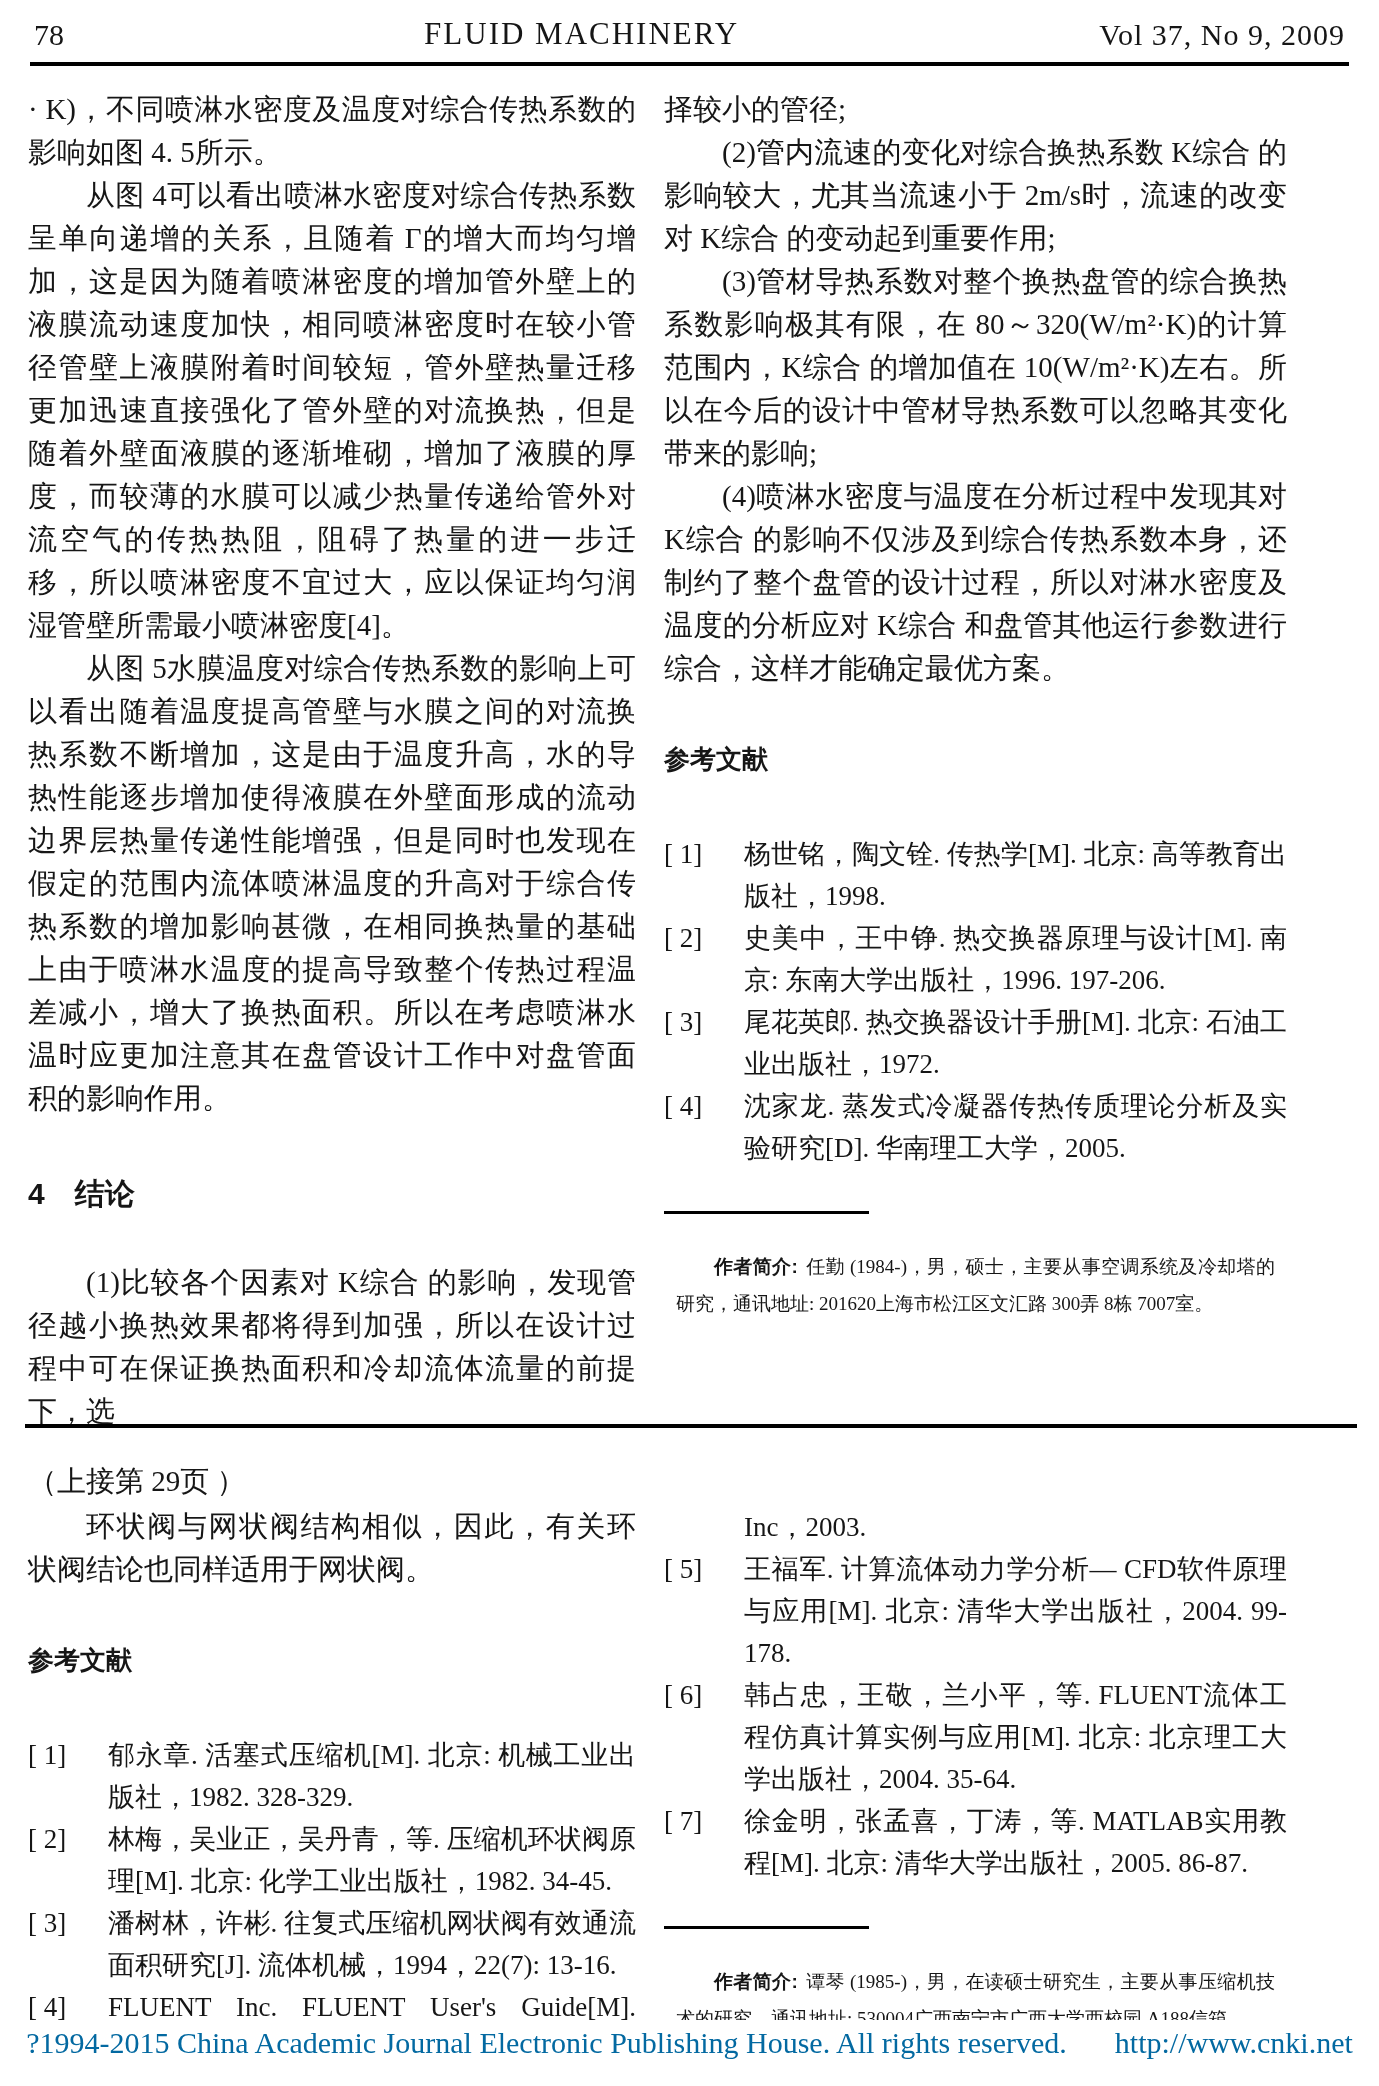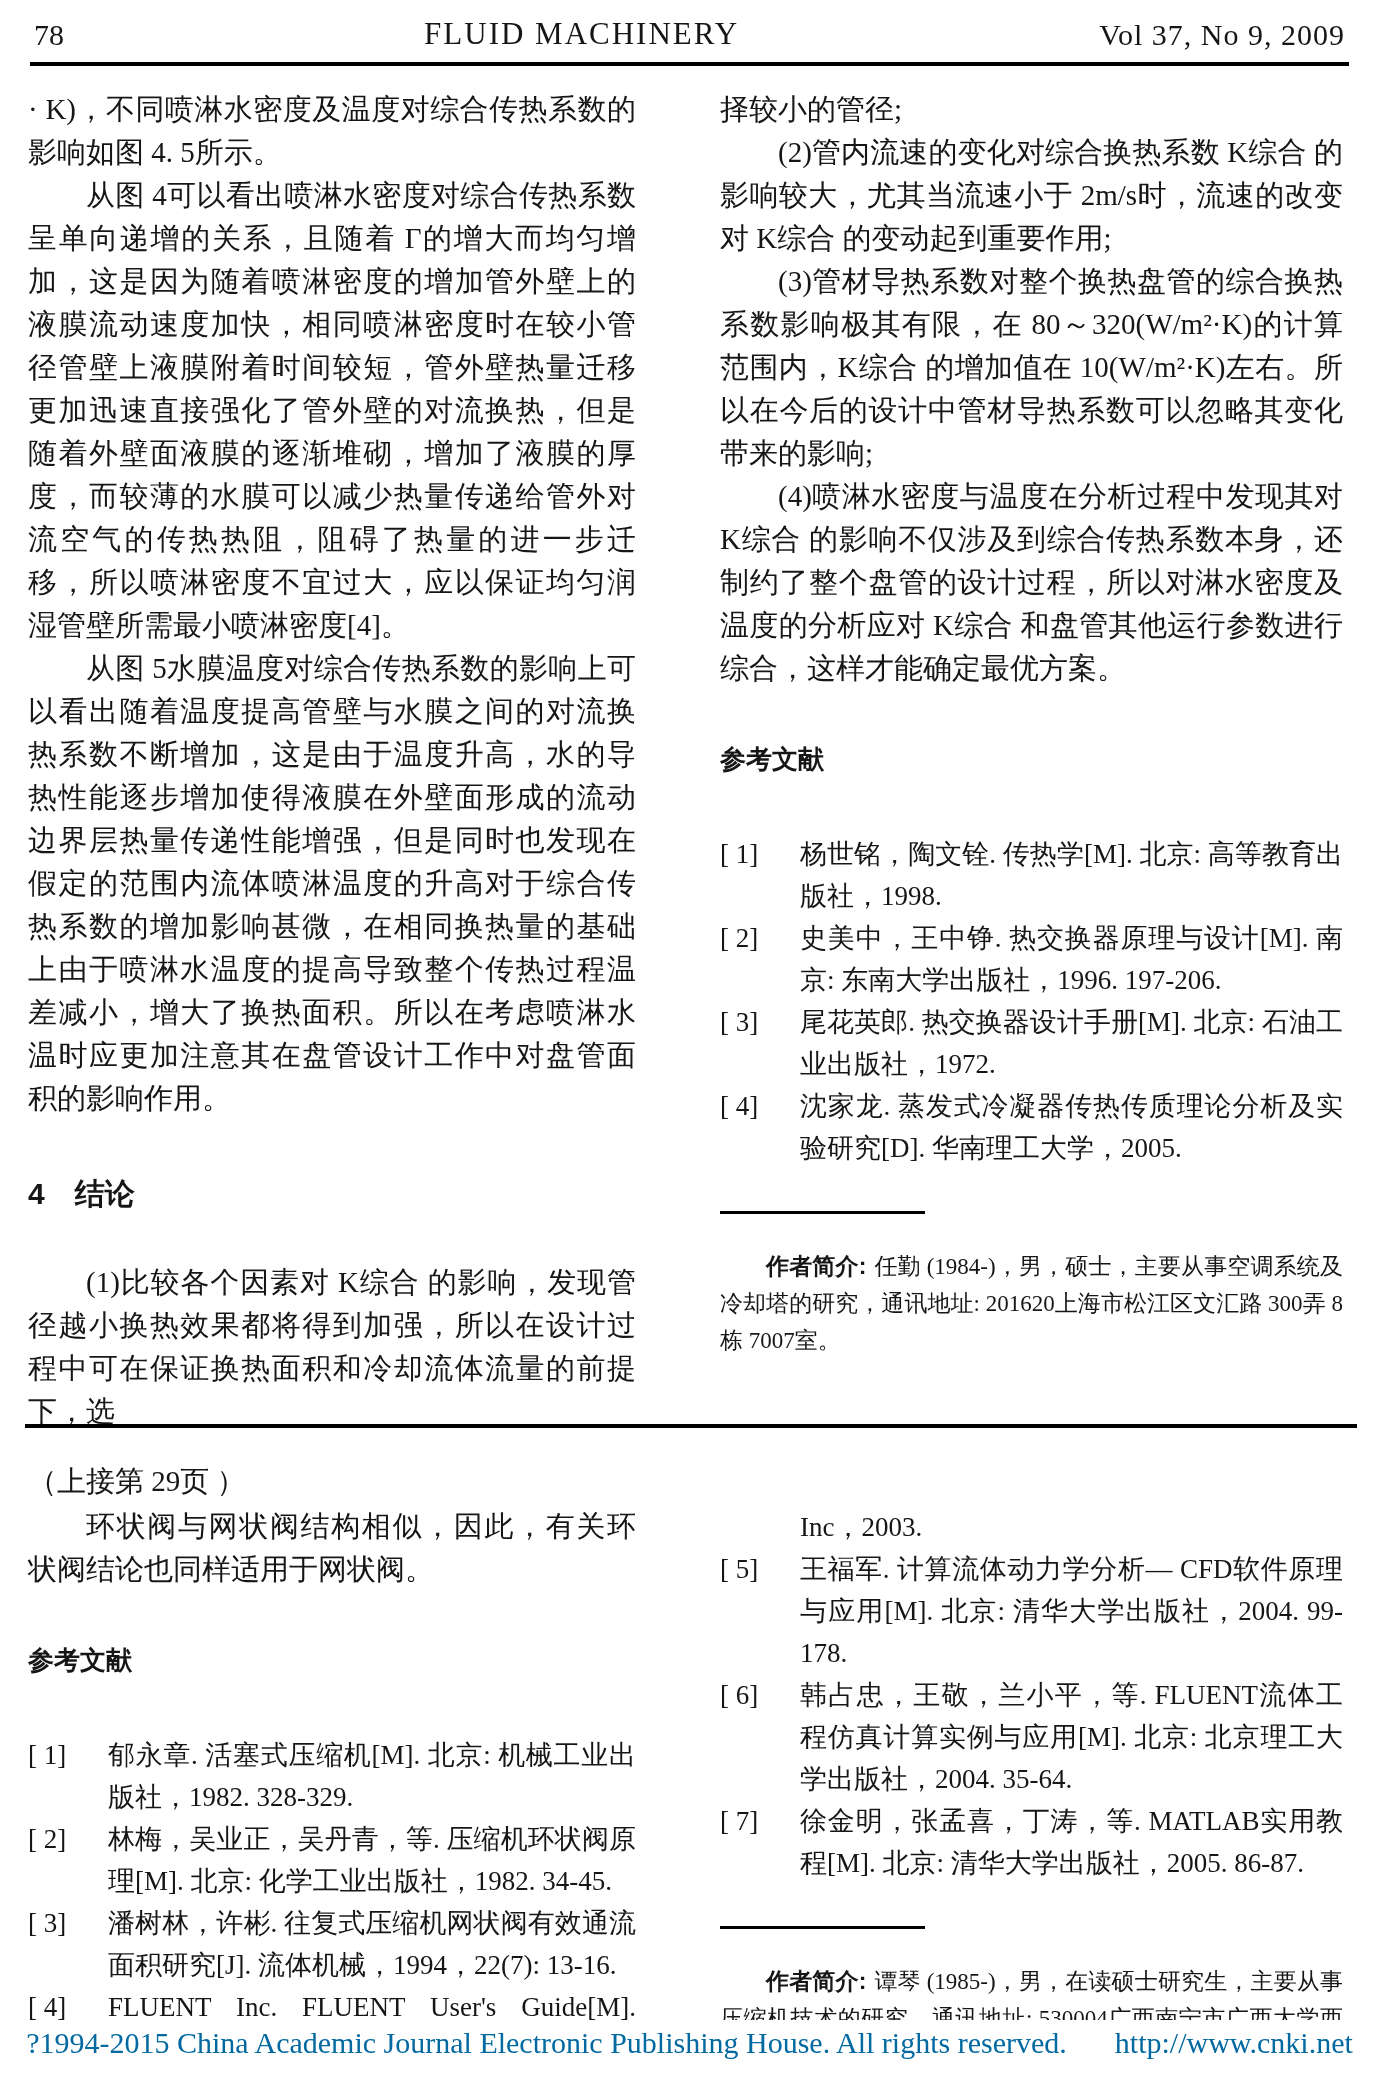--- a/index.html
+++ b/index.html
@@ -55,35 +55,35 @@
   }
   .ref-label { flex: 0 0 58px; margin-right: 22px; white-space: nowrap; }
   .ref-text { flex: 1; }
   .bio-rule {
     border: 0;
     border-top: 3px solid #000;
     width: 205px;
     margin: 42px 0 34px 0;
   }
   .bio {
-    margin: 0;
-    font-size: 23px;
+    margin: 12px;
+    font-size: 19px;
     line-height: 37px;
     text-align: justify;
     text-indent: 2em;
   }
   .bio-label {
     font-family: "Liberation Sans", "DejaVu Sans", sans-serif;
     font-weight: bold;
     margin-right: 8px;
   }
   
   .cols {
     display: flex;
-    gap: 84px;
+    gap: 28px;
     padding: 22px 36px 0 28px;
   }
   .main1 { height: 1336px; overflow: hidden; }
   .col { width: 608px; flex: 0 0 608px; }
   .col.right { width: 623px; flex: 0 0 623px; }
   .article-divider {
     border: 0;
     border-top: 4px solid #000;
     margin: 0 22px 0 25px;
   }

